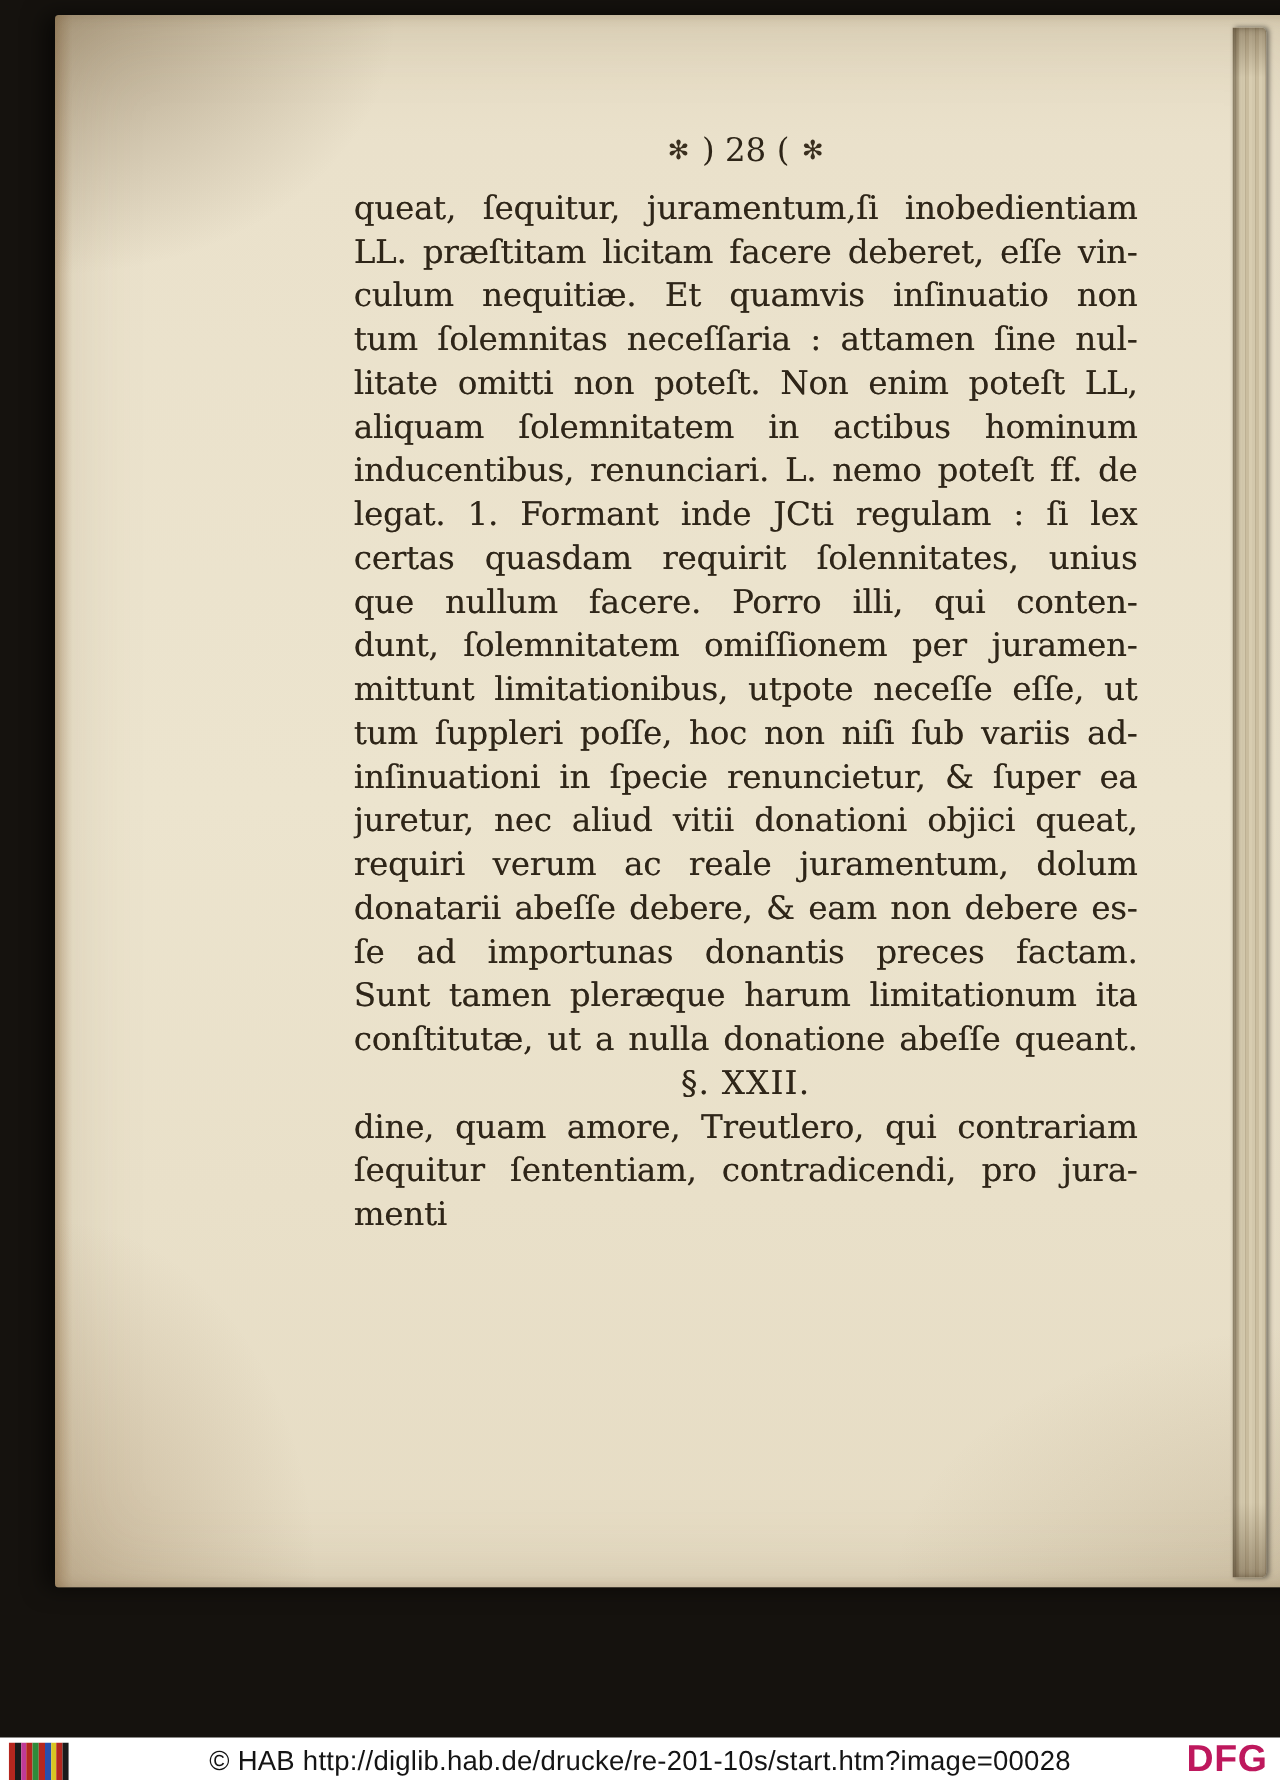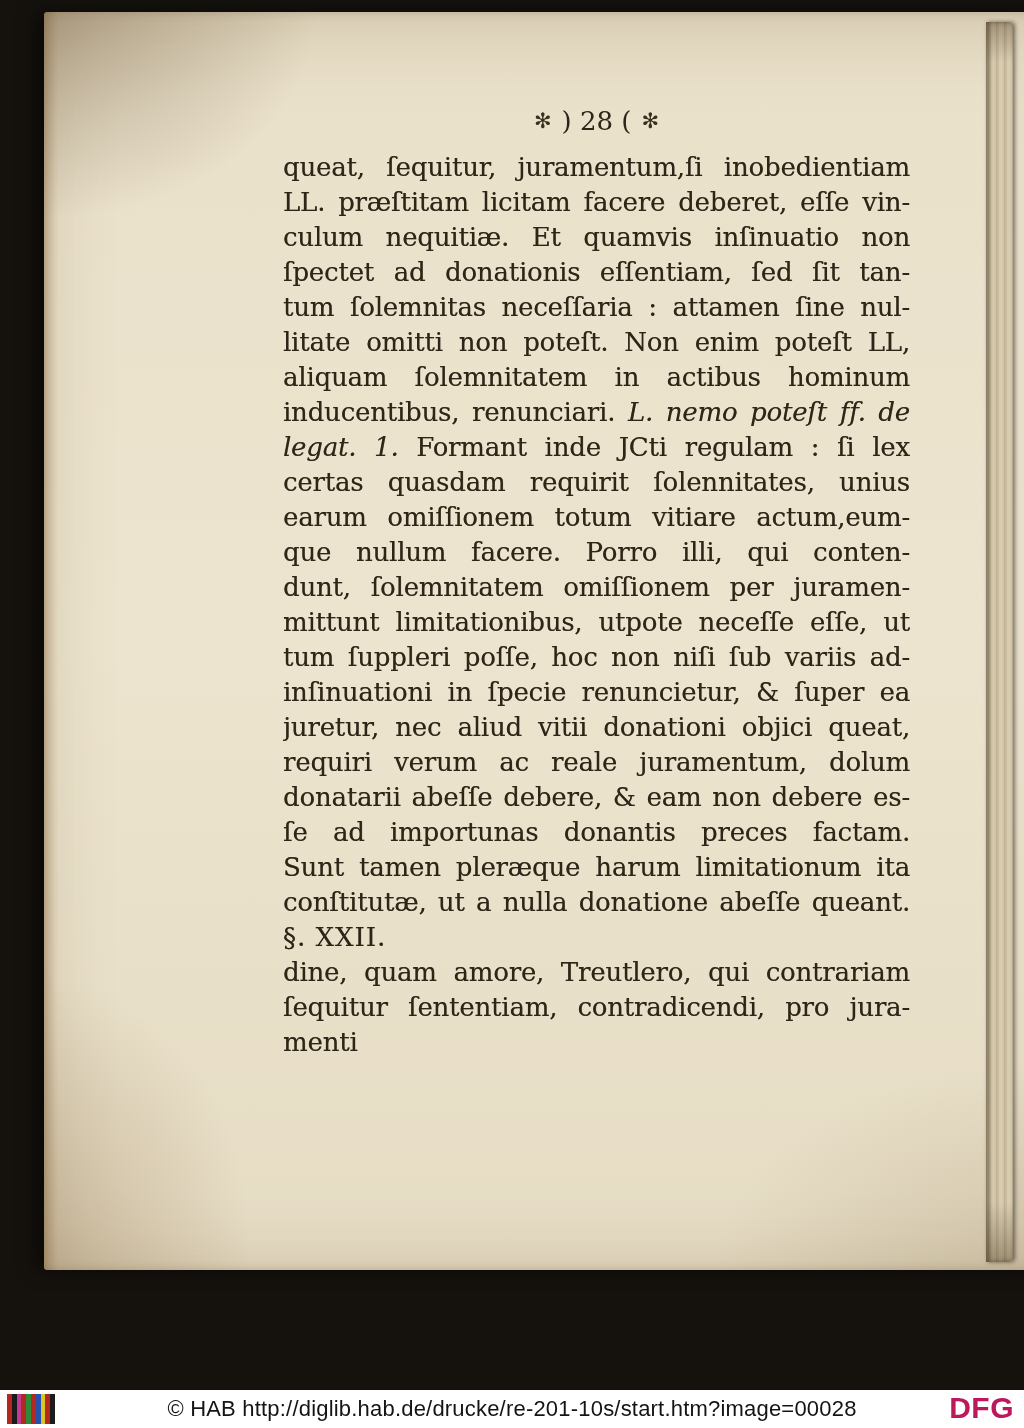--- a/index.html
+++ b/index.html
@@ -54,23 +54,23 @@
     position:absolute; left:239px; top:138px; width:627px;
     font-size:26px; color:#2e2518; letter-spacing:-0.2px;
     text-shadow:0.2px 0 0 rgba(46,37,24,.55);
   }
   .tl {
     height:35px; line-height:35px;
     text-align:justify; text-align-last:justify;
     overflow:hidden;
   }
   .tl.ind { text-indent:28px; }
-  .it { font-style:italic; }
+  .it { }
   .sc { font-size:21px; letter-spacing:0.6px; }
-  .heading { height:35px; line-height:35px; letter-spacing:1px; }
+  .heading { height:35px; line-height:35px; text-align:center; letter-spacing:1px; }
   .catchword { height:35px; line-height:35px; text-align:left; padding-right:28px; }
 
   
   .footer-bar {
     position:absolute; left:0; top:1390px; width:1024px; height:38px;
     background:#ffffff;
   }
   .calibration-strip {
     position:absolute; left:7px; top:4px; width:48px; height:30px;
     display:flex; overflow:hidden;
@@ -96,28 +96,26 @@
 
   <div class="page-header">
     <span class="orn">✻</span><span>) 28 (</span><span class="orn">✻</span>
   </div>
 
   <div class="text-block">
     <div>
         <div class="tl"><span>queat, ſequitur, juramentum,ſi inobedientiam</span></div>
         <div class="tl"><span>LL. præſtitam licitam facere deberet, eſſe vin-</span></div>
         <div class="tl"><span>culum nequitiæ. Et quamvis inſinuatio non</span></div>
-        <div class="tl"><span>ſpectet ad donationis eſſentiam, ſed ſit tan-</span></div>
         <div class="tl"><span>tum ſolemnitas neceſſaria : attamen ſine nul-</span></div>
         <div class="tl"><span>litate omitti non poteſt. Non enim poteſt LL,</span></div>
         <div class="tl"><span>aliquam ſolemnitatem in actibus hominum</span></div>
         <div class="tl"><span>inducentibus, renunciari. </span><span class="it">L. nemo poteſt ff. de</span></div>
         <div class="tl"><span class="it">legat. 1.</span><span> Formant inde JCti regulam : ſi lex</span></div>
         <div class="tl"><span>certas quasdam requirit ſolennitates, unius</span></div>
-        <div class="tl"><span>earum omiſſionem totum vitiare actum,eum-</span></div>
         <div class="tl"><span>que nullum facere. Porro illi, qui conten-</span></div>
         <div class="tl"><span>dunt, ſolemnitatem omiſſionem per juramen-</span></div>
         <div class="tl"><span>mittunt limitationibus, utpote neceſſe eſſe, ut</span></div>
         <div class="tl"><span>tum ſuppleri poſſe, hoc non niſi ſub variis ad-</span></div>
         <div class="tl"><span>inſinuationi in ſpecie renuncietur, &amp; ſuper ea</span></div>
         <div class="tl"><span>juretur, nec aliud vitii donationi objici queat,</span></div>
         <div class="tl"><span>requiri verum ac reale juramentum, dolum</span></div>
         <div class="tl"><span>donatarii abeſſe debere, &amp; eam non debere es-</span></div>
         <div class="tl"><span>ſe ad importunas donantis preces factam.</span></div>
         <div class="tl"><span>Sunt tamen pleræque harum limitationum ita</span></div>

